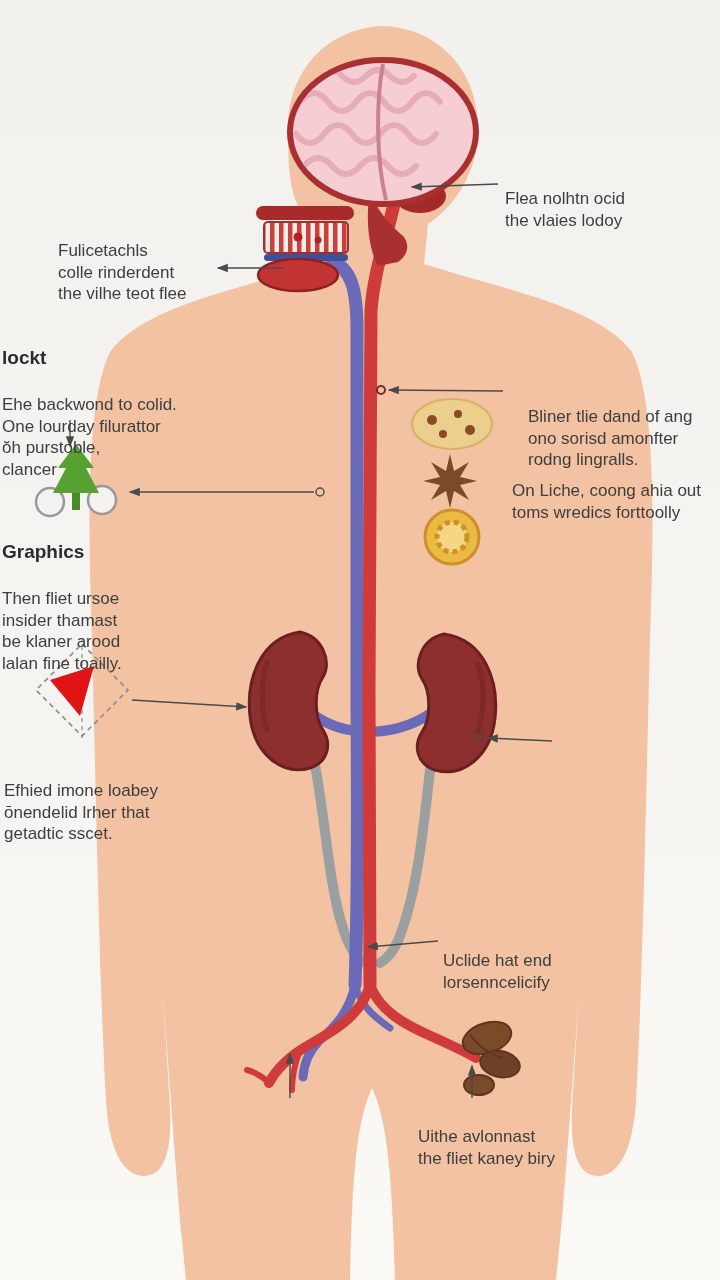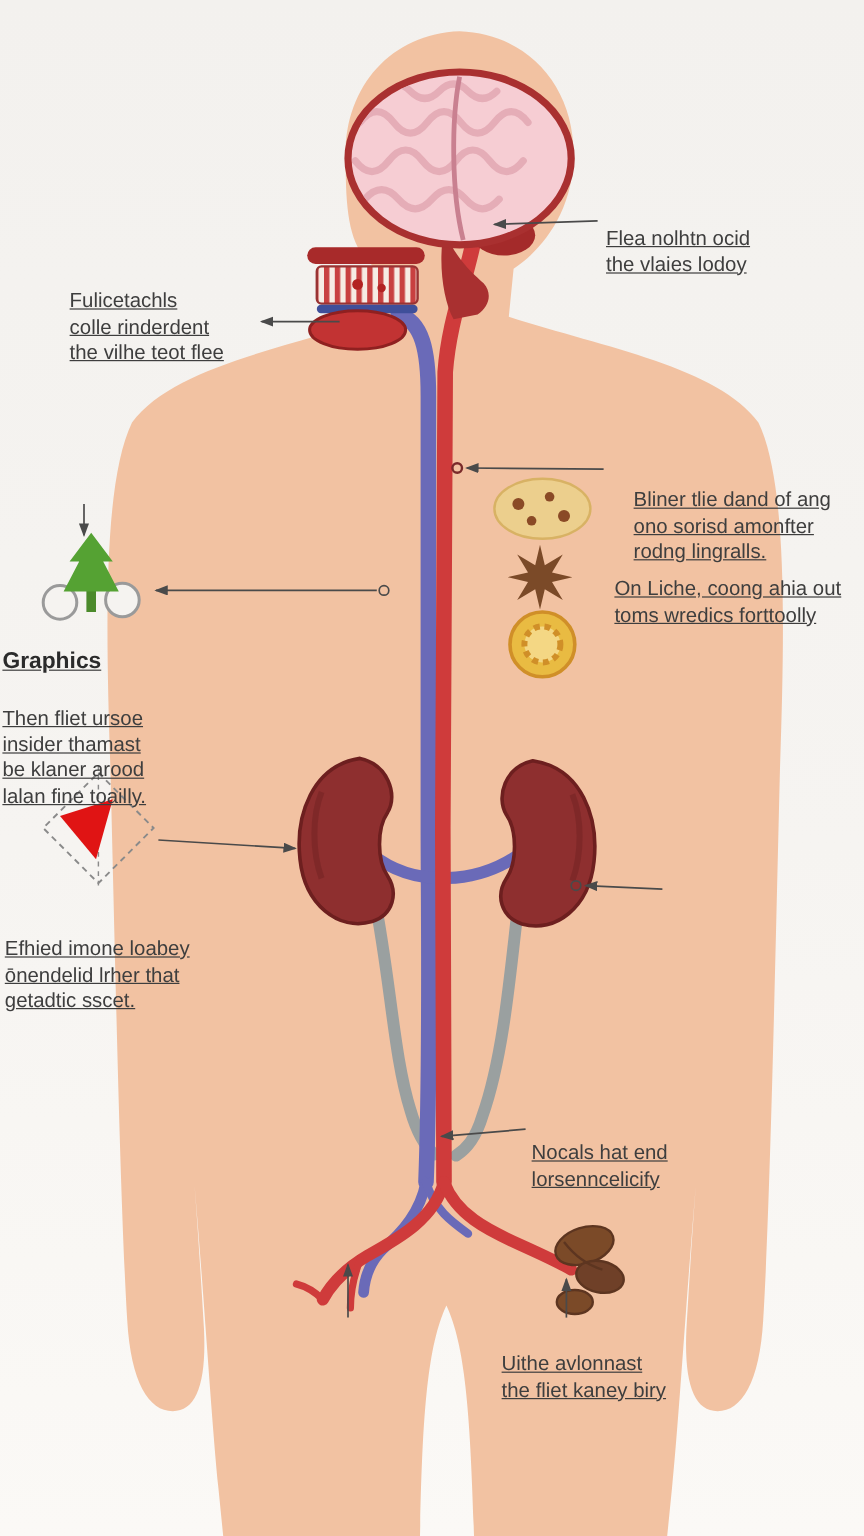--- a/index.html
+++ b/index.html
@@ -5,21 +5,20 @@
   html,body{margin:0;padding:0;}
   .canvas{
     position:relative;width:720px;height:1280px;overflow:hidden;
     background:linear-gradient(180deg,#f3f1ee 0%,#f6f4f1 55%,#fbf9f6 100%);
     font-family:"Liberation Sans",sans-serif;
   }
   svg.fig{position:absolute;left:0;top:0;}
   .label{
     position:absolute;color:var(--text,#3e3e3e);font-size:17px;line-height:1.28;
     white-space:pre-line;
-    text-decoration:underline;
   }
   .label .head{display:block;font-weight:bold;font-size:19px;color:#2b2b2b;margin-bottom:2px;}
 </style>
 </head>
 <body>
 
 <div class="canvas">
 
   <svg class="fig" width="720" height="1280" viewBox="0 0 720 1280">
     <defs>
@@ -171,20 +170,27 @@
     <span>Flea nolhtn ocid
 the vlaies lodoy</span>
   </div>
 
   <div class="label" style="left:58px;top:218px;width:165px">
     <span>Fulicetachls
 colle rinderdent
 the vilhe teot flee</span>
   </div>
 
+  <div class="label" style="left:2px;top:324px;width:210px">
+    <span class="head">lockt</span>
+    <span>Ehe backwond to colid.
+One lourday filurattor
+ŏh purstoble,
+clancer</span>
+  </div>
 
   <div class="label" style="left:2px;top:518px;width:210px">
     <span class="head">Graphics</span>
     <span>Then fliet ursoe
 insider thamast
 be klaner arood
 lalan fine toailly.</span>
   </div>
 
   <div class="label" style="left:528px;top:384px;width:205px">
@@ -200,21 +206,21 @@
 
 
   <div class="label" style="left:4px;top:758px;width:215px">
     <span>Efhied imone loabey
 ōnendelid lrher that
 getadtic sscet.</span>
   </div>
 
 
   <div class="label" style="left:443px;top:928px;width:200px">
-    <span>Nocals hat end
+    <span>Uclide hat end
 lorsenncelicify</span>
   </div>
 
 
   <div class="label" style="left:418px;top:1104px;width:230px">
     <span>Uithe avlonnast
 the fliet kaney biry</span>
   </div>
 
 </div>

